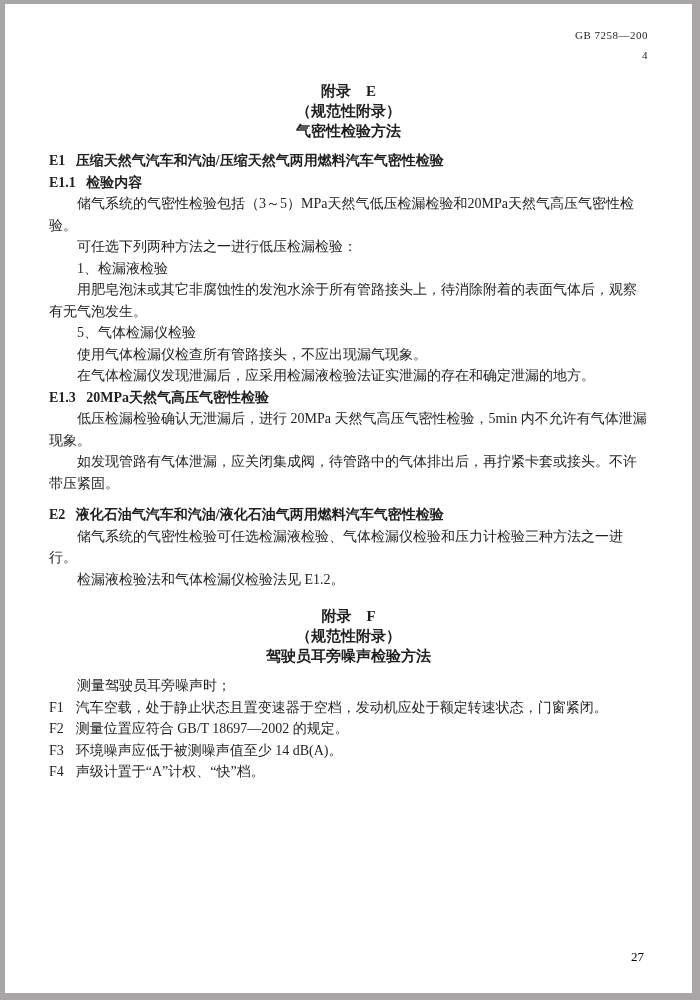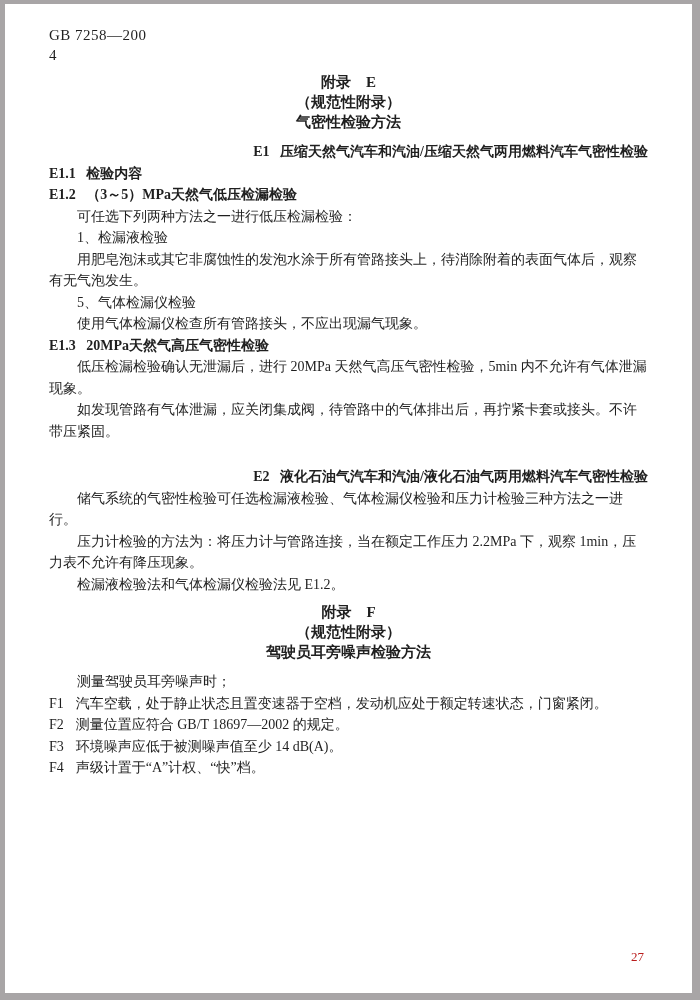--- a/index.html
+++ b/index.html
@@ -25,50 +25,50 @@
     background: #ffffff;
     color: #1f1f1f;
     overflow: hidden;
   }
   .content {
     padding: 0 44px 0 44px;
     font-size: 14px;
     line-height: 21.5px;
   }
   .doc-header {
-    text-align: left;
+    text-align: right;
     padding-top: 21px;
-    font-size: 15px;
+    font-size: 11px;
     line-height: 20px;
     letter-spacing: 0.5px;
   }
   .title-block {
     text-align: center;
     font-weight: bold;
     font-size: 15px;
     line-height: 20px;
-    margin-top: 7px;
+    margin-top: 16px;
     margin-bottom: 9px;
   }
   .title-block.f-block {
     margin-bottom: 9px;
   }
   p { margin: 0; }
-  .h-bold { font-weight: bold; text-align: right; }
+  .h-bold { font-weight: bold; }
   .h-reg { font-weight: bold; }
   .num { margin-right: 0.75em; }
   .para { text-indent: 2em; }
-  .e2-gap { margin-top: 24px; }
+  .e2-gap { margin-top: 10px; }
   .f-item .num { margin-right: 0.85em; }
   .page-number {
     position: absolute;
     right: 48px;
     bottom: 28px;
     font-size: 13px;
-    color: #b91c1c;
+    color: #000000;
   }
 </style>
 </head>
 <body>
 
 <div class="frame">
   <div class="paper">
     <div class="content">
 
       <div class="doc-header">
@@ -79,38 +79,38 @@
       <div class="title-block">
         <div>附录　E</div>
         <div>（规范性附录）</div>
         <div>气密性检验方法</div>
       </div>
 
       <p class="h-bold"><span class="num">E1</span><span>压缩天然气汽车和汽油/压缩天然气两用燃料汽车气密性检验</span></p>
 
       <p class="h-reg"><span class="num">E1.1</span><span>检验内容</span></p>
 
+      <p class="para">储气系统的气密性检验包括（3～5）MPa天然气低压检漏检验和20MPa天然气高压气密性检验。</p>
 
-      <p class="h-reg"><span class="num">E1.2</span><span>（3～5）MPa天然气低压检漏检验</span></p>
 
       <p class="para">可任选下列两种方法之一进行低压检漏检验：</p>
       <p class="para">1、检漏液检验</p>
       <p class="para">用肥皂泡沫或其它非腐蚀性的发泡水涂于所有管路接头上，待消除附着的表面气体后，观察有无气泡发生。</p>
       <p class="para">5、气体检漏仪检验</p>
       <p class="para">使用气体检漏仪检查所有管路接头，不应出现漏气现象。</p>
+      <p class="para">在气体检漏仪发现泄漏后，应采用检漏液检验法证实泄漏的存在和确定泄漏的地方。</p>
 
       <p class="h-reg"><span class="num">E1.3</span><span>20MPa天然气高压气密性检验</span></p>
 
       <p class="para">低压检漏检验确认无泄漏后，进行 20MPa 天然气高压气密性检验，5min 内不允许有气体泄漏现象。</p>
       <p class="para">如发现管路有气体泄漏，应关闭集成阀，待管路中的气体排出后，再拧紧卡套或接头。不许带压紧固。</p>
 
       <p class="h-bold e2-gap"><span class="num">E2</span><span>液化石油气汽车和汽油/液化石油气两用燃料汽车气密性检验</span></p>
 
       <p class="para">储气系统的气密性检验可任选检漏液检验、气体检漏仪检验和压力计检验三种方法之一进行。</p>
-      <p class="para">压力计检验的方法为：将压力计与管路连接，当在额定工作压力 2.2MPa 下，观察 1min，压力表不允许有降压现象。</p>
       <p class="para">检漏液检验法和气体检漏仪检验法见 E1.2。</p>
 
       <div class="title-block f-block">
         <div>附录　F</div>
         <div>（规范性附录）</div>
         <div>驾驶员耳旁噪声检验方法</div>
       </div>
 
       <p class="para">测量驾驶员耳旁噪声时；</p>
 

